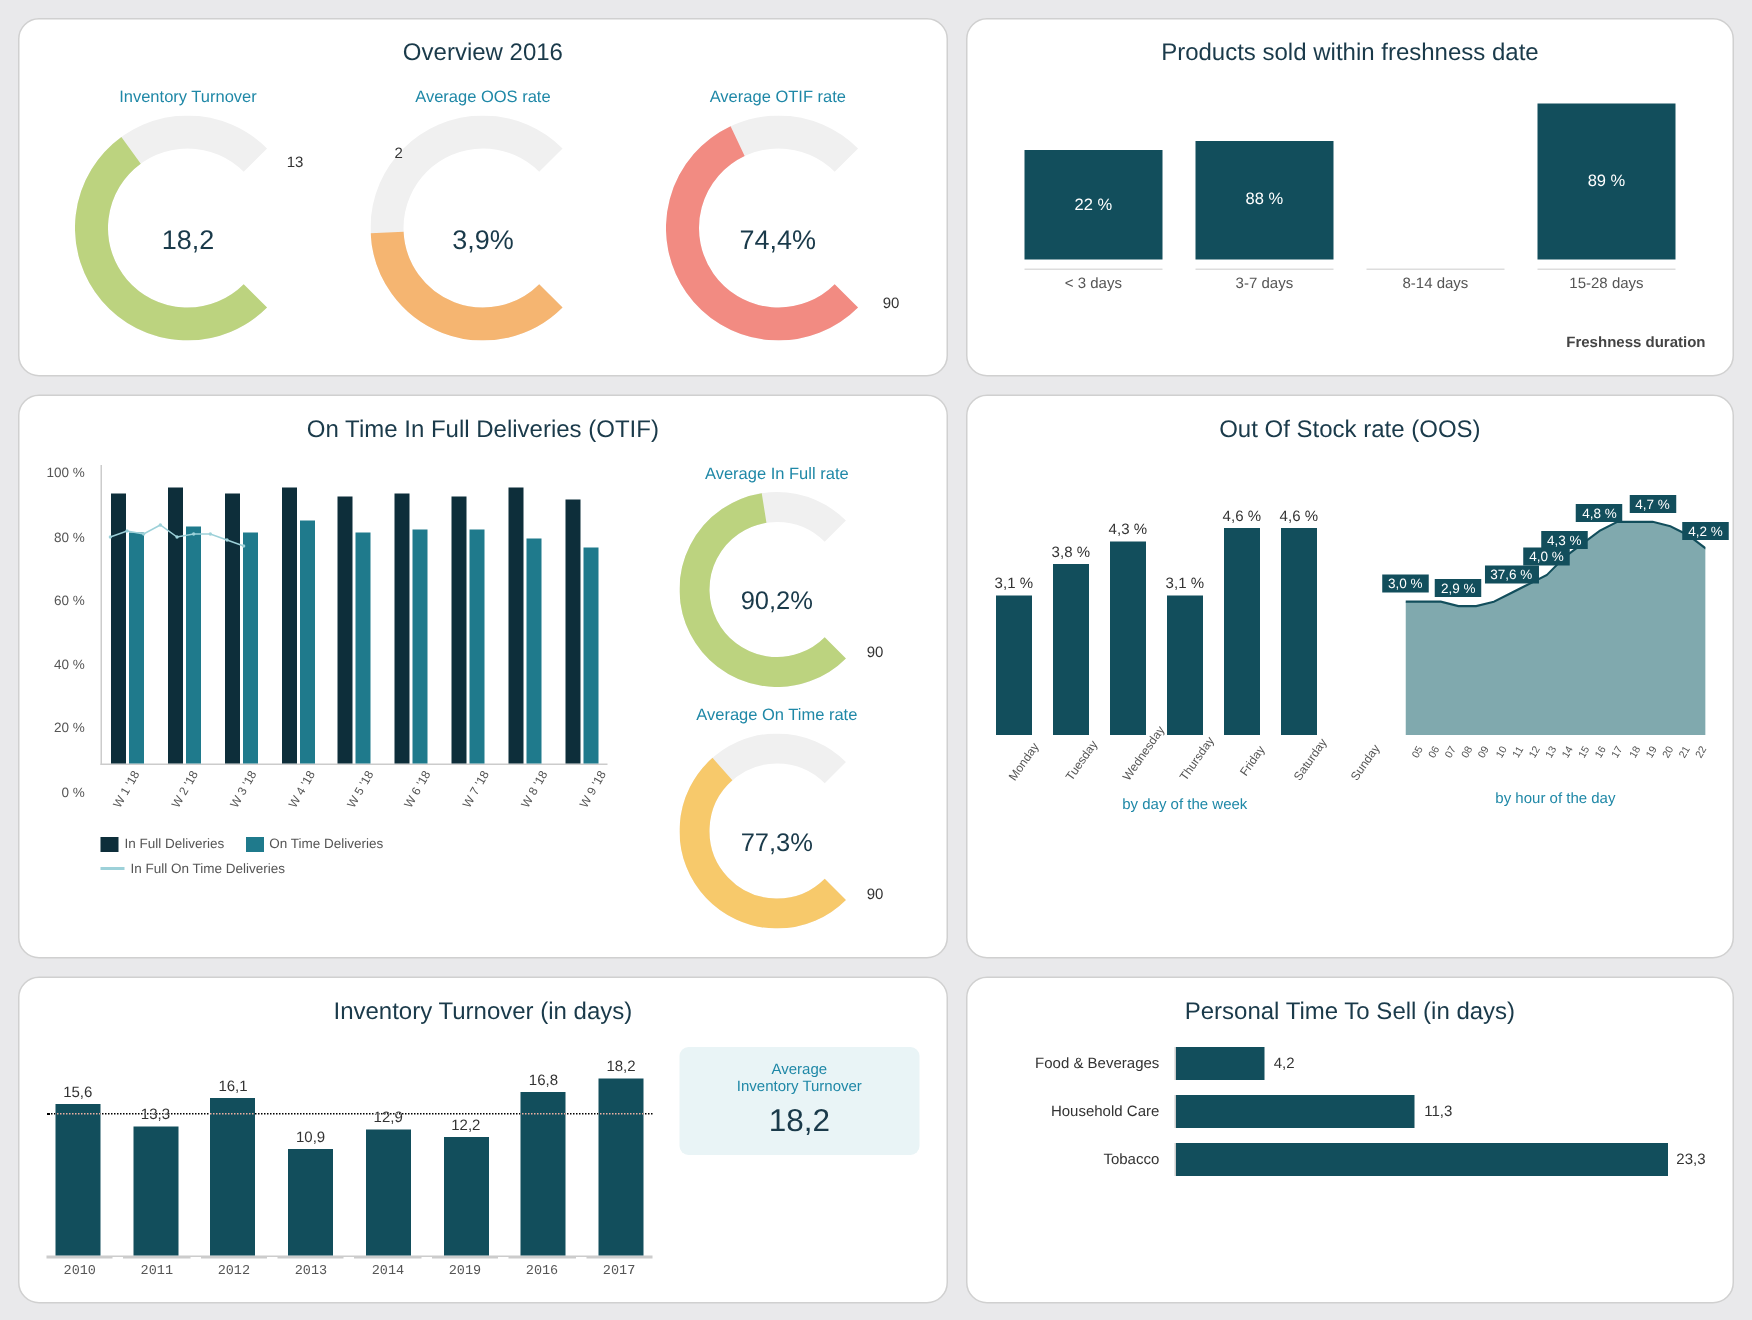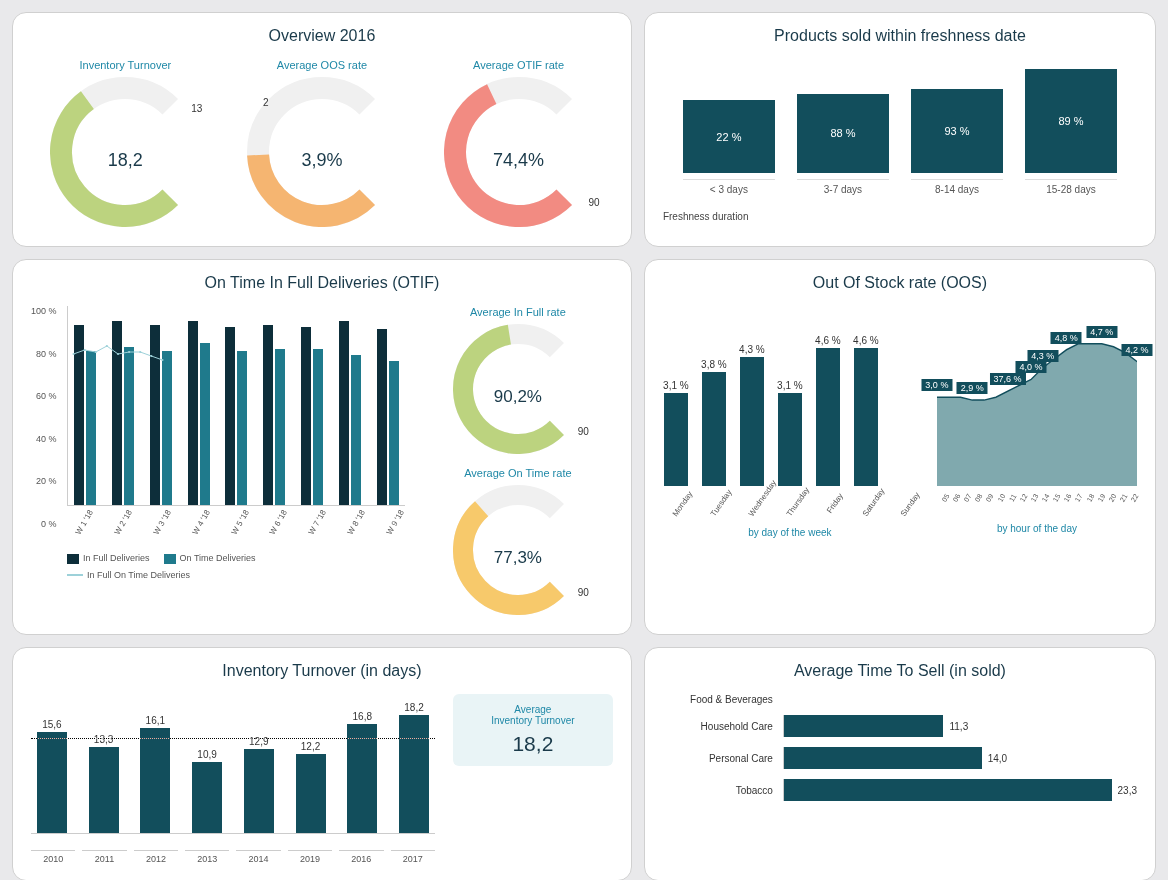--- a/index.html
+++ b/index.html
@@ -80,21 +80,21 @@
   }
   .fresh-cat {
     font-size: 10px;
     color: #555;
     margin-top: 6px;
     text-align: center;
     border-top: 1px solid #ddd;
     width: 100%;
     padding-top: 4px;
   }
-  .axis-title { text-align: left; font-size: 10px; color: #444; margin-top: 10px; }
+  .axis-title { text-align: right; font-size: 10px; color: #444; margin-top: 22px; font-weight: bold; }
   
   .otif-body { display: flex; gap: 18px; }
   .otif-chart { flex: 1; position: relative; }
   .otif-bars {
     position: relative;
     height: 200px;
     border-left: 1px solid #ccc;
     border-bottom: 1px solid #ccc;
     display: flex;
     align-items: flex-end;
@@ -176,21 +176,21 @@
     display: flex;
     align-items: flex-end;
     gap: 18px;
     position: relative;
     border-bottom: 1px solid #ccc;
     padding: 0 4px;
   }
   .inv-item { display: flex; flex-direction: column; align-items: center; flex: 1; }
   .inv-val { font-size: 10px; color: #333; margin-bottom: 2px; }
   .inv-bar { width: 30px; background: #124e5c; }
-  .inv-cats { display: flex; gap: 7px; margin-top: 16px; }
+  .inv-cats { display: flex; gap: 7px; margin-top: 0; font-family: Liberation Mono, monospace; }
   .inv-cats span { flex: 1; font-size: 9px; color: #555; text-align: center; border-top: 1px solid #ccc; padding-top: 3px; }
   .inv-dash { position: absolute; left: 0; right: 0; border-top: 1.5px dotted #fff; mix-blend-mode: difference; }
   .kpi-box {
     background: #e9f4f6;
     border-radius: 6px;
     padding: 10px 14px;
     margin-bottom: 12px;
     width: 160px;
     text-align: center;
   }
@@ -252,21 +252,20 @@
     <div class="fresh-row" id="fresh-row">
         <div class="fresh-item">
       <div class="fresh-bar" style="height:72.9px">22 %</div>
       <div class="fresh-cat">&lt; 3 days</div>
         </div>
         <div class="fresh-item">
       <div class="fresh-bar" style="height:79.2px">88 %</div>
       <div class="fresh-cat">3-7 days</div>
         </div>
         <div class="fresh-item">
-      <div class="fresh-bar" style="height:83.7px">93 %</div>
       <div class="fresh-cat">8-14 days</div>
         </div>
         <div class="fresh-item">
       <div class="fresh-bar" style="height:104px">89 %</div>
       <div class="fresh-cat">15-28 days</div>
         </div>
       </div>
     <div class="axis-title">Freshness duration</div>
   </div>
 
@@ -518,40 +517,37 @@
       <div id="inv-kpis">
           <div class="kpi-box">
             <div class="kpi-label">Average <br>Inventory Turnover</div>
       <div class="kpi-val">18,2</div>
           </div>
         </div>
     </div>
   </div>
 
   <div class="card">
-    <div class="card-title">Average Time To Sell (in sold)</div>
+    <div class="card-title">Personal Time To Sell (in days)</div>
     <div id="tts-rows">
         <div class="hbar-row">
       <div class="hbar-cat">Food &amp; Beverages</div>
+      <div class="hbar-track">
+        <div class="hbar" style="width:16.8%"></div>
+        <div class="hbar-val">4,2</div>
+      </div>
         </div>
         <div class="hbar-row">
       <div class="hbar-cat">Household Care</div>
       <div class="hbar-track">
         <div class="hbar" style="width:45.2%"></div>
         <div class="hbar-val">11,3</div>
       </div>
         </div>
         <div class="hbar-row">
-      <div class="hbar-cat">Personal Care</div>
-      <div class="hbar-track">
-        <div class="hbar" style="width:56.00000000000001%"></div>
-        <div class="hbar-val">14,0</div>
-      </div>
-        </div>
-        <div class="hbar-row">
       <div class="hbar-cat">Tobacco</div>
       <div class="hbar-track">
         <div class="hbar" style="width:93.2%"></div>
         <div class="hbar-val">23,3</div>
       </div>
         </div>
       </div>
   </div>
 
 </div>

